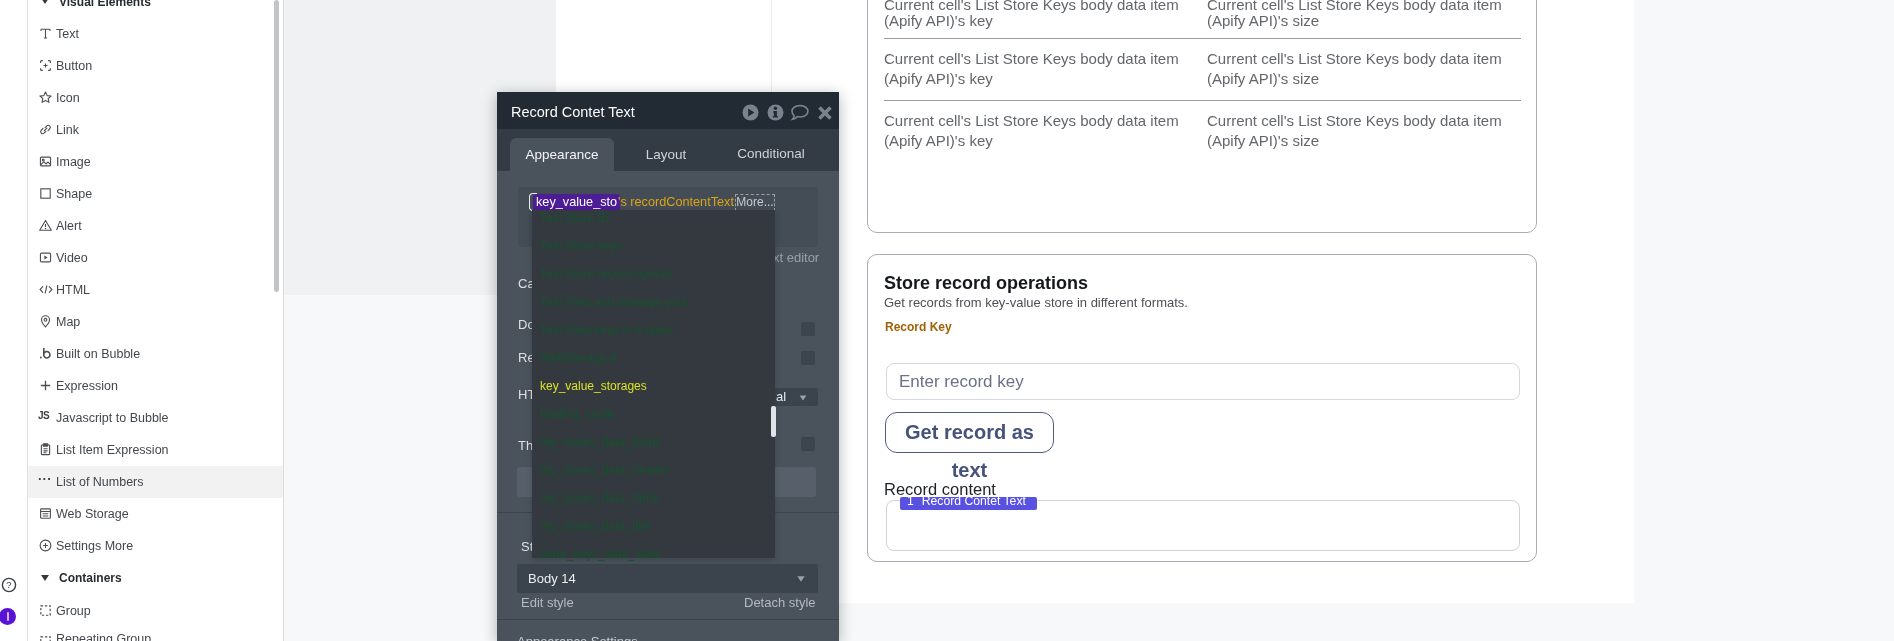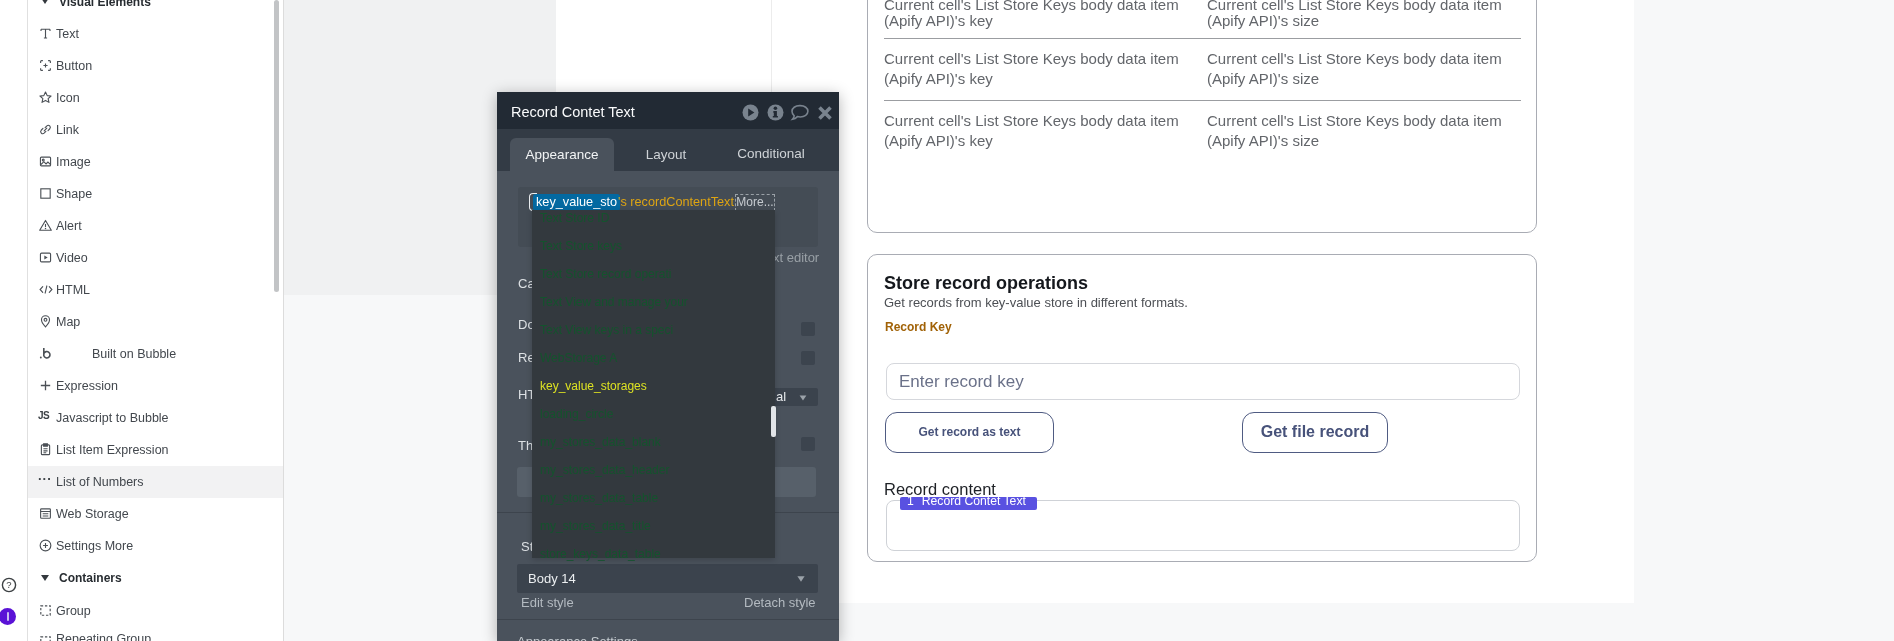--- a/index.html
+++ b/index.html
@@ -43,22 +43,21 @@
   <div class="abs ctxt" style="left:884px;top:130.5px;">(Apify API)'s key</div>
   <div class="abs ctxt" style="left:1207px;top:110.5px;">Current cell's List Store Keys body data item</div>
   <div class="abs ctxt" style="left:1207px;top:130.5px;">(Apify API)'s size</div>
 
   <div class="abs" style="left:867px;top:254px;width:670px;height:308px;border:1px solid #a9acb4;border-radius:10px;"></div>
   <div class="abs" style="left:884px;top:273px;font-size:18px;font-weight:bold;color:#15181d;">Store record operations</div>
   <div class="abs" style="left:884px;top:295px;font-size:13px;color:#4c4f54;">Get records from key-value store in different formats.</div>
   <div class="abs" style="left:885px;top:320px;font-size:12px;font-weight:bold;color:#a16207;">Record Key</div>
   <div class="abs" style="left:886px;top:363px;width:634px;height:37px;border:1px solid #d5d7dc;border-radius:8px;background:#fff;"></div>
   <div class="abs" style="left:899px;top:372px;font-size:17px;color:#6a7189;">Enter record key</div>
-  <div class="abs" style="left:885px;top:412px;width:169px;height:41px;border:1.5px solid #4f5b82;border-radius:12px;text-align:center;line-height:38px;font-size:12px;font-weight:bold;color:#47527a;">Get record as text</div>
-  <div class="abs" style="left:1242px;top:412px;width:146px;height:41px;border:1.5px solid #4f5b82;border-radius:12px;text-align:center;line-height:38px;font-size:16px;font-weight:bold;color:#47527a;">Get file record</div>
+  <div class="abs" style="left:885px;top:412px;width:169px;height:41px;border:1.5px solid #4f5b82;border-radius:12px;text-align:center;line-height:38px;font-size:20px;font-weight:bold;color:#47527a;">Get record as text</div>
   <div class="abs" style="left:884px;top:480px;font-size:16.5px;color:#1e2126;">Record content</div>
   <div class="abs" style="left:886px;top:500px;width:634px;height:51px;border:1px solid #cfd2d7;border-radius:8px;background:#fff;"></div>
 
   <div class="abs" style="left:900px;top:497px;width:137px;height:13px;background:#5951e1;border-radius:2px;overflow:hidden;">
     <div style="margin-top:-4.5px;margin-left:7px;color:#fff;font-size:12.2px;line-height:16px;white-space:nowrap;">1<span style="display:inline-block;width:8px;"></span>Record Contet Text</div>
   </div>
 
 
   <div class="abs" style="left:497px;top:92px;width:342px;height:549px;background:#4a525c;box-shadow:0 3px 14px rgba(0,0,0,0.3);"></div>
 
@@ -81,21 +80,21 @@
     <path d="M1.5 1.5l11 11M12.5 1.5l-11 11" stroke="#79838e" stroke-width="3.6" stroke-linecap="butt"></path>
   </svg>
 
   <div class="abs" style="left:497px;top:129px;width:342px;height:42px;background:#333b45;"></div>
   <div class="abs" style="left:510px;top:138px;width:104px;height:33px;background:#4a525c;border-radius:6px 6px 0 0;text-align:center;line-height:33px;font-size:13.5px;color:#f2f4f5;">Appearance</div>
   <div class="abs" style="left:628px;top:138px;width:76px;height:33px;text-align:center;line-height:33px;font-size:13.5px;color:#cfd3d7;">Layout</div>
   <div class="abs" style="left:723px;top:137px;width:96px;height:33px;text-align:center;line-height:33px;font-size:13.5px;color:#cfd3d7;">Conditional</div>
 
   <div class="abs" style="left:518px;top:187px;width:300px;height:60px;background:#444c55;border-radius:3px;"></div>
   <div class="abs" style="left:529px;top:193px;width:8px;height:18px;border:1.5px solid #e8ecef;border-right:none;border-radius:4px 0 0 4px;"></div>
-  <div class="abs" style="left:533px;top:194px;height:16.5px;background:#0369a1;border-radius:3px;color:#fff;font-size:12.7px;line-height:16px;padding:0 3px;">key_value_sto</div>
+  <div class="abs" style="left:533px;top:194px;height:16.5px;background:#4c1d95;border-radius:3px;color:#fff;font-size:12.7px;line-height:16px;padding:0 3px;">key_value_sto</div>
   <div class="abs" style="left:618px;top:194px;font-size:12.7px;line-height:16px;color:#dda413;">'s recordContentText</div>
   <div class="abs" style="left:735px;top:194px;width:40px;height:17px;border:1px dashed #9aa1a7;font-size:12px;line-height:15px;color:#c6cbd0;text-align:center;">More...</div>
 
   <div class="abs plbl" style="left:732.5px;top:250px;color:#99a0a6;">Rich text editor</div>
 
   <div class="abs plbl" style="left:518px;top:276px;">Category</div>
   <div class="abs plbl" style="left:518px;top:317px;">Do not apply BBCode</div>
   <div class="abs plbl" style="left:518px;top:350px;">Recognize links and emails</div>
   <div class="abs plbl" style="left:518px;top:387px;">HTML tags</div>
   <div class="abs plbl" style="left:518px;top:438px;">This element is visible</div>
@@ -152,21 +151,21 @@
   <div class="itm" style="top:25px;">Text</div>
   <div class="itm" style="top:57px;">Button</div>
   <div class="itm" style="top:89px;">Icon</div>
   <div class="itm" style="top:121px;">Link</div>
   <div class="itm" style="top:153px;">Image</div>
   <div class="itm" style="top:185px;">Shape</div>
   <div class="itm" style="top:217px;">Alert</div>
   <div class="itm" style="top:249px;">Video</div>
   <div class="itm" style="top:281px;">HTML</div>
   <div class="itm" style="top:313px;">Map</div>
-  <div class="itm" style="top:345px;margin-left:36px;">Built on Bubble</div>
+  <div class="itm" style="top:345px;">Built on Bubble</div>
   <div class="itm" style="top:377px;">Expression</div>
   <div class="itm" style="top:409px;">Javascript to Bubble</div>
   <div class="itm" style="top:441px;">List Item Expression</div>
   <div class="itm" style="top:473px;">List of Numbers</div>
   <div class="itm" style="top:505px;">Web Storage</div>
   <div class="itm" style="top:537px;">Settings More</div>
   <div class="itm" style="top:602px;">Group</div>
   <div class="itm" style="top:630px;">Repeating Group</div>
 
   <svg class="icon" style="top:26px;" width="15" height="15" viewBox="0 0 16 16">

